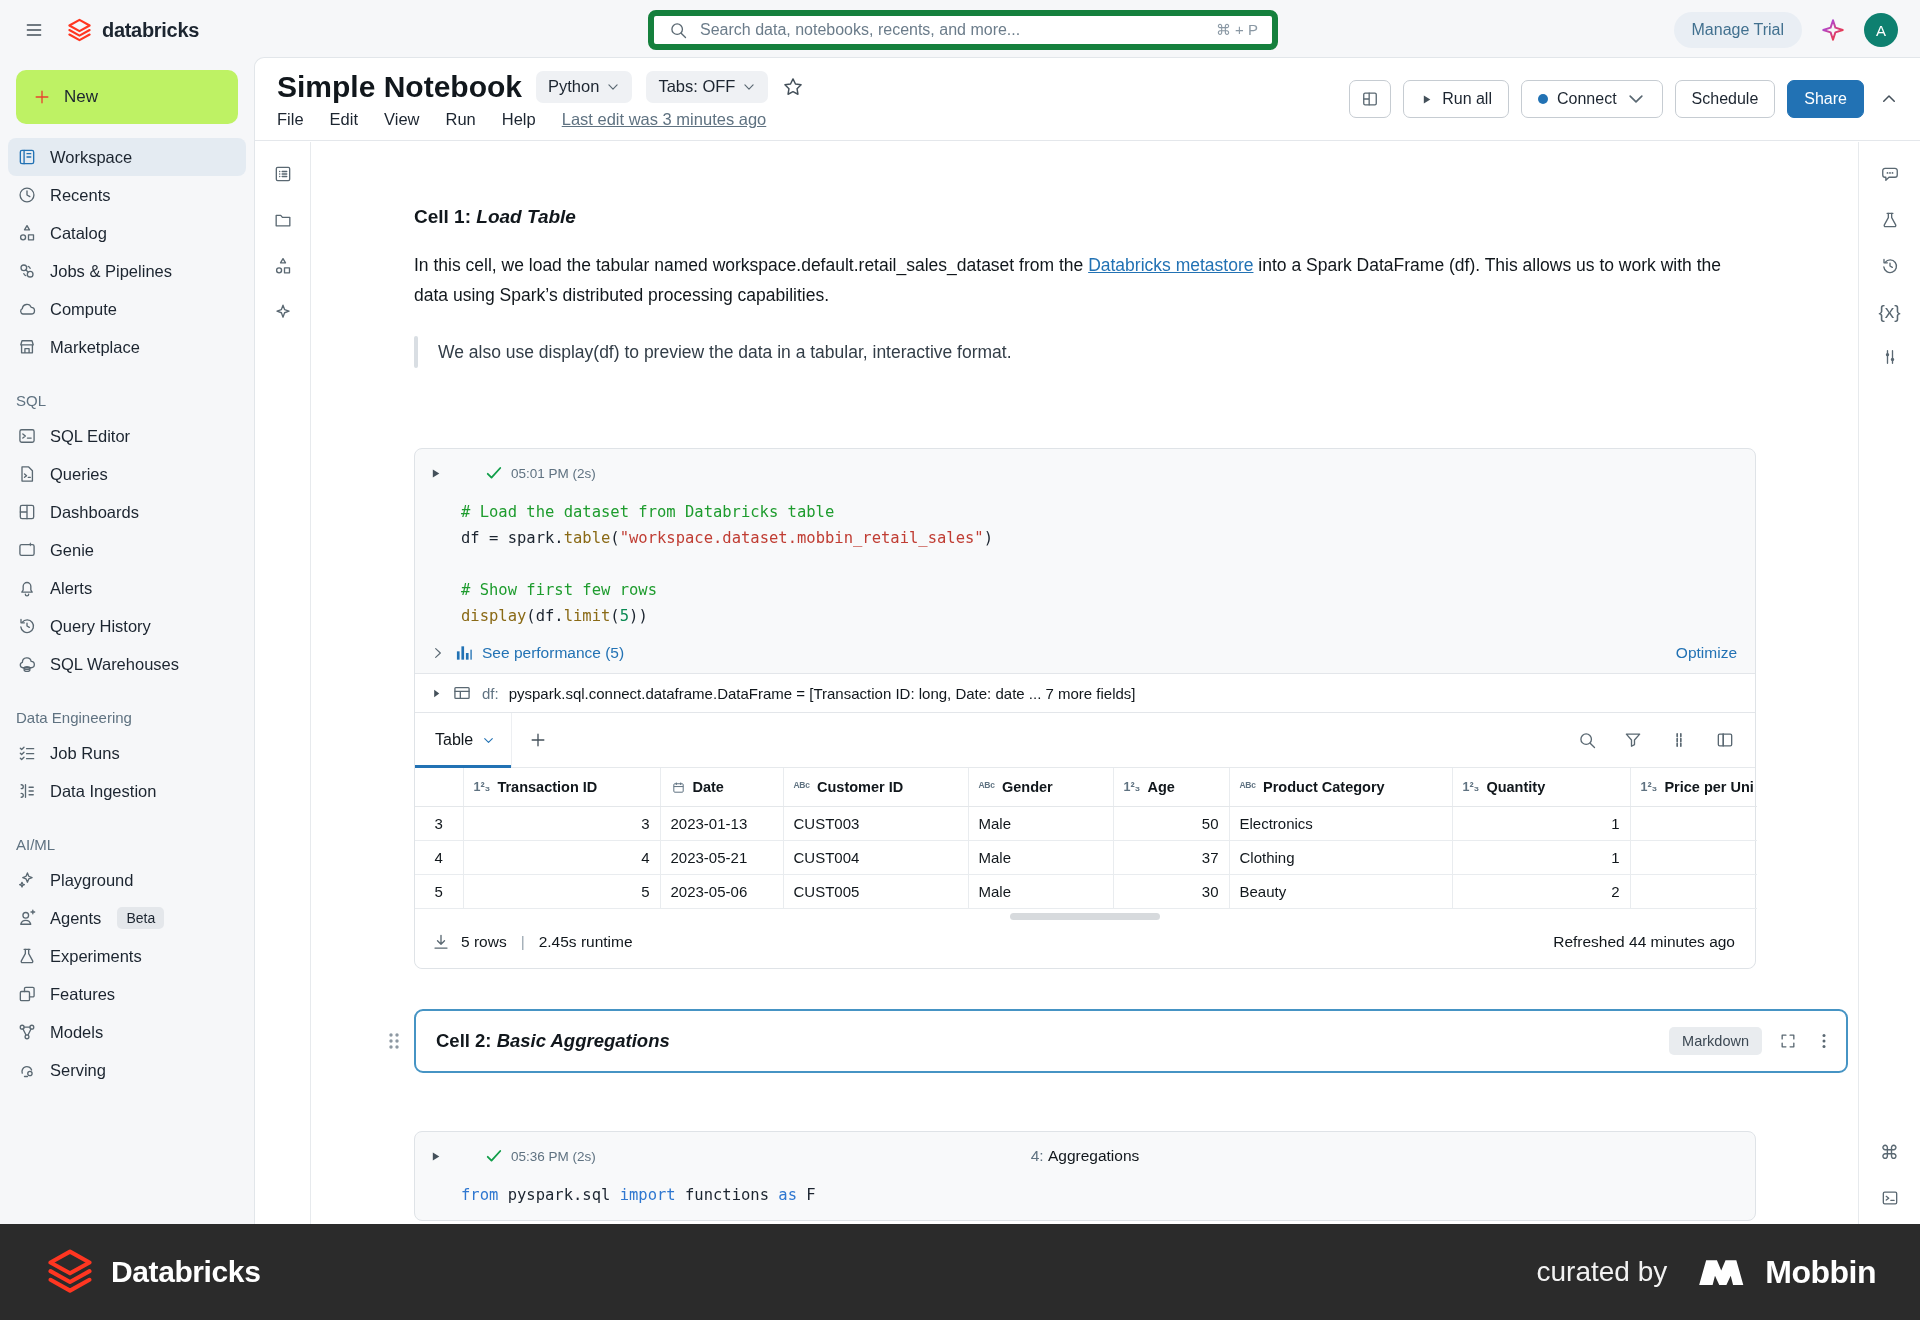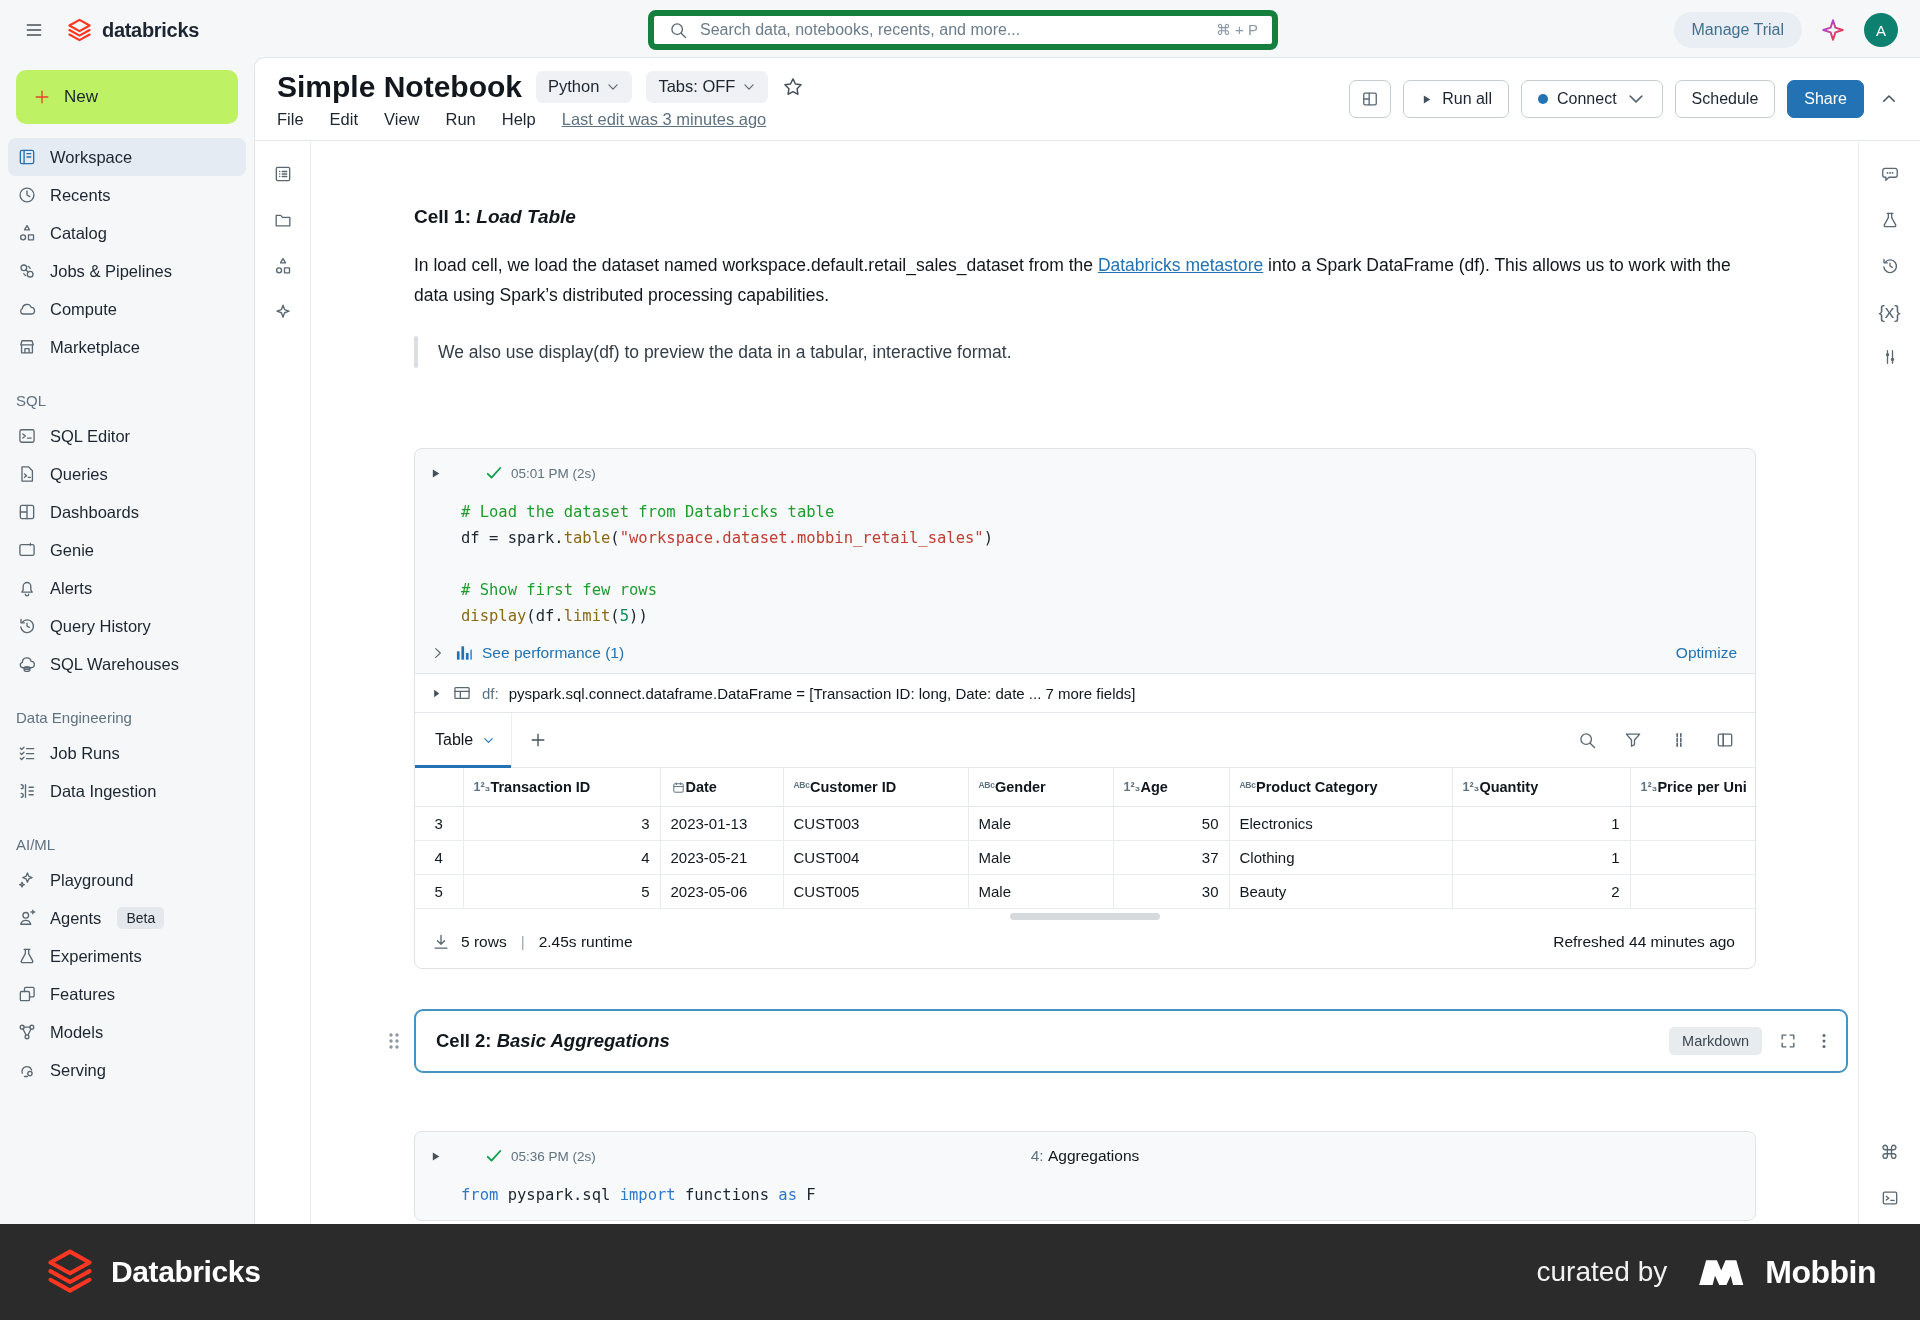--- a/index.html
+++ b/index.html
@@ -112,21 +112,21 @@
   .tabs-row{display:flex;align-items:center;height:54px;border-bottom:1px solid #e6e9ec;position:relative}
   .tab{display:flex;align-items:center;gap:9px;height:100%;padding:0 16px 0 20px;border-right:1px solid #edeff2;position:relative;cursor:pointer}
   .tab .lbl{font-size:16px;color:#11171c}
   .tab .ic{color:#2272b4}
   .tab .ic svg{width:13px;height:13px}
   .tab::after{content:"";position:absolute;left:0;right:0;bottom:-1px;height:3px;background:#2272b4}
   .add-tab{margin-left:16px;color:#44505a;cursor:pointer}
   .out-tools{margin-left:auto;display:flex;align-items:center;gap:26px;margin-right:20px}
   table.res{width:100%;border-collapse:collapse;font-size:15px;table-layout:fixed}
   table.res th{height:38px;border-bottom:1px solid #e4e7ea;font-weight:700;font-size:14.5px;color:#11171c;padding:0 10px;text-align:left;white-space:nowrap;overflow:hidden}
-  table.res th .th-inner{display:flex;align-items:center;}
+  table.res th .th-inner{display:flex;align-items:center;gap:7px}
   .type-ico{color:#5f7281;font-size:12.5px;white-space:nowrap;flex:none}
   .type-ico svg{width:15px;height:15px}
   table.res td{height:33px;border-bottom:1px solid #e9ecef;padding:0 10px;color:#11171c;white-space:nowrap;overflow:hidden}
   table.res th+th, table.res td+td{border-left:1px solid #e9ecef}
   td.row-idx{color:#7a8793;text-align:center}
   td.num{text-align:right}
   .scrollpill{width:150px;height:7px;border-radius:4px;background:#d7dadd;margin:4px auto 0;cursor:grab}
   .table-footer{display:flex;align-items:center;gap:10px;padding:12px 20px 16px 16px;font-size:15.5px;color:#11171c}
   .tf-divider{color:#9aa6b0;margin:0 4px}
   .refreshed{margin-left:auto;color:#11171c}
@@ -516,21 +516,21 @@
       <span class="ic strip-ic">
           <svg viewBox="0 0 24 24">
             <path d="M12 3.8l1.9 5.3 5.3 1.9-5.3 1.9L12 18.2l-1.9-5.3-5.3-1.9 5.3-1.9z"></path>
           </svg>
         </span>
     </div>
 
     <div class="content">
 
       <div class="md-heading"><b>Cell 1: </b><em>Load Table</em></div>
-      <div class="md-para"><span>In load cell, we load the dataset named workspace.default.retail_sales_dataset from the </span><span class="md-link">Databricks metastore</span><span> into a Spark DataFrame (df). This allows us to work with the data using Spark’s distributed processing capabilities.</span></div>
+      <div class="md-para"><span>In this cell, we load the tabular named workspace.default.retail_sales_dataset from the </span><span class="md-link">Databricks metastore</span><span> into a Spark DataFrame (df). This allows us to work with the data using Spark’s distributed processing capabilities.</span></div>
       <div class="md-quote">
         <div class="bar"></div>
         <div class="qtext">We also use display(df) to preview the data in a tabular, interactive format.</div>
       </div>
 
       <div class="cell-container">
         <div class="code-head">
           <span class="ic play-btn">
               <svg viewBox="0 0 24 24">
                 <path d="M7 4.5l12 7.5-12 7.5z" fill="currentColor" stroke="none"></path>
@@ -562,21 +562,21 @@
             <span class="ic">
                 <svg viewBox="0 0 24 24">
                   <g fill="currentColor" stroke="none">
                     <rect x="3.5" y="10" width="3.2" height="10"></rect>
                     <rect x="8.9" y="4" width="3.2" height="16"></rect>
                     <rect x="14.3" y="12" width="3.2" height="8"></rect>
                     <rect x="19.7" y="8" width="1.6" height="12"></rect>
                   </g>
                 </svg>
               </span>
-            <span>See performance (1)</span>
+            <span>See performance (5)</span>
           </span>
           <span class="optimize">Optimize</span>
         </div>
         <div class="result-row">
           <span class="ic tri">
               <svg viewBox="0 0 24 24">
                 <path d="M7 4l11 8-11 8z" fill="currentColor" stroke="none"></path>
               </svg>
             </span>
           <span class="ic">

